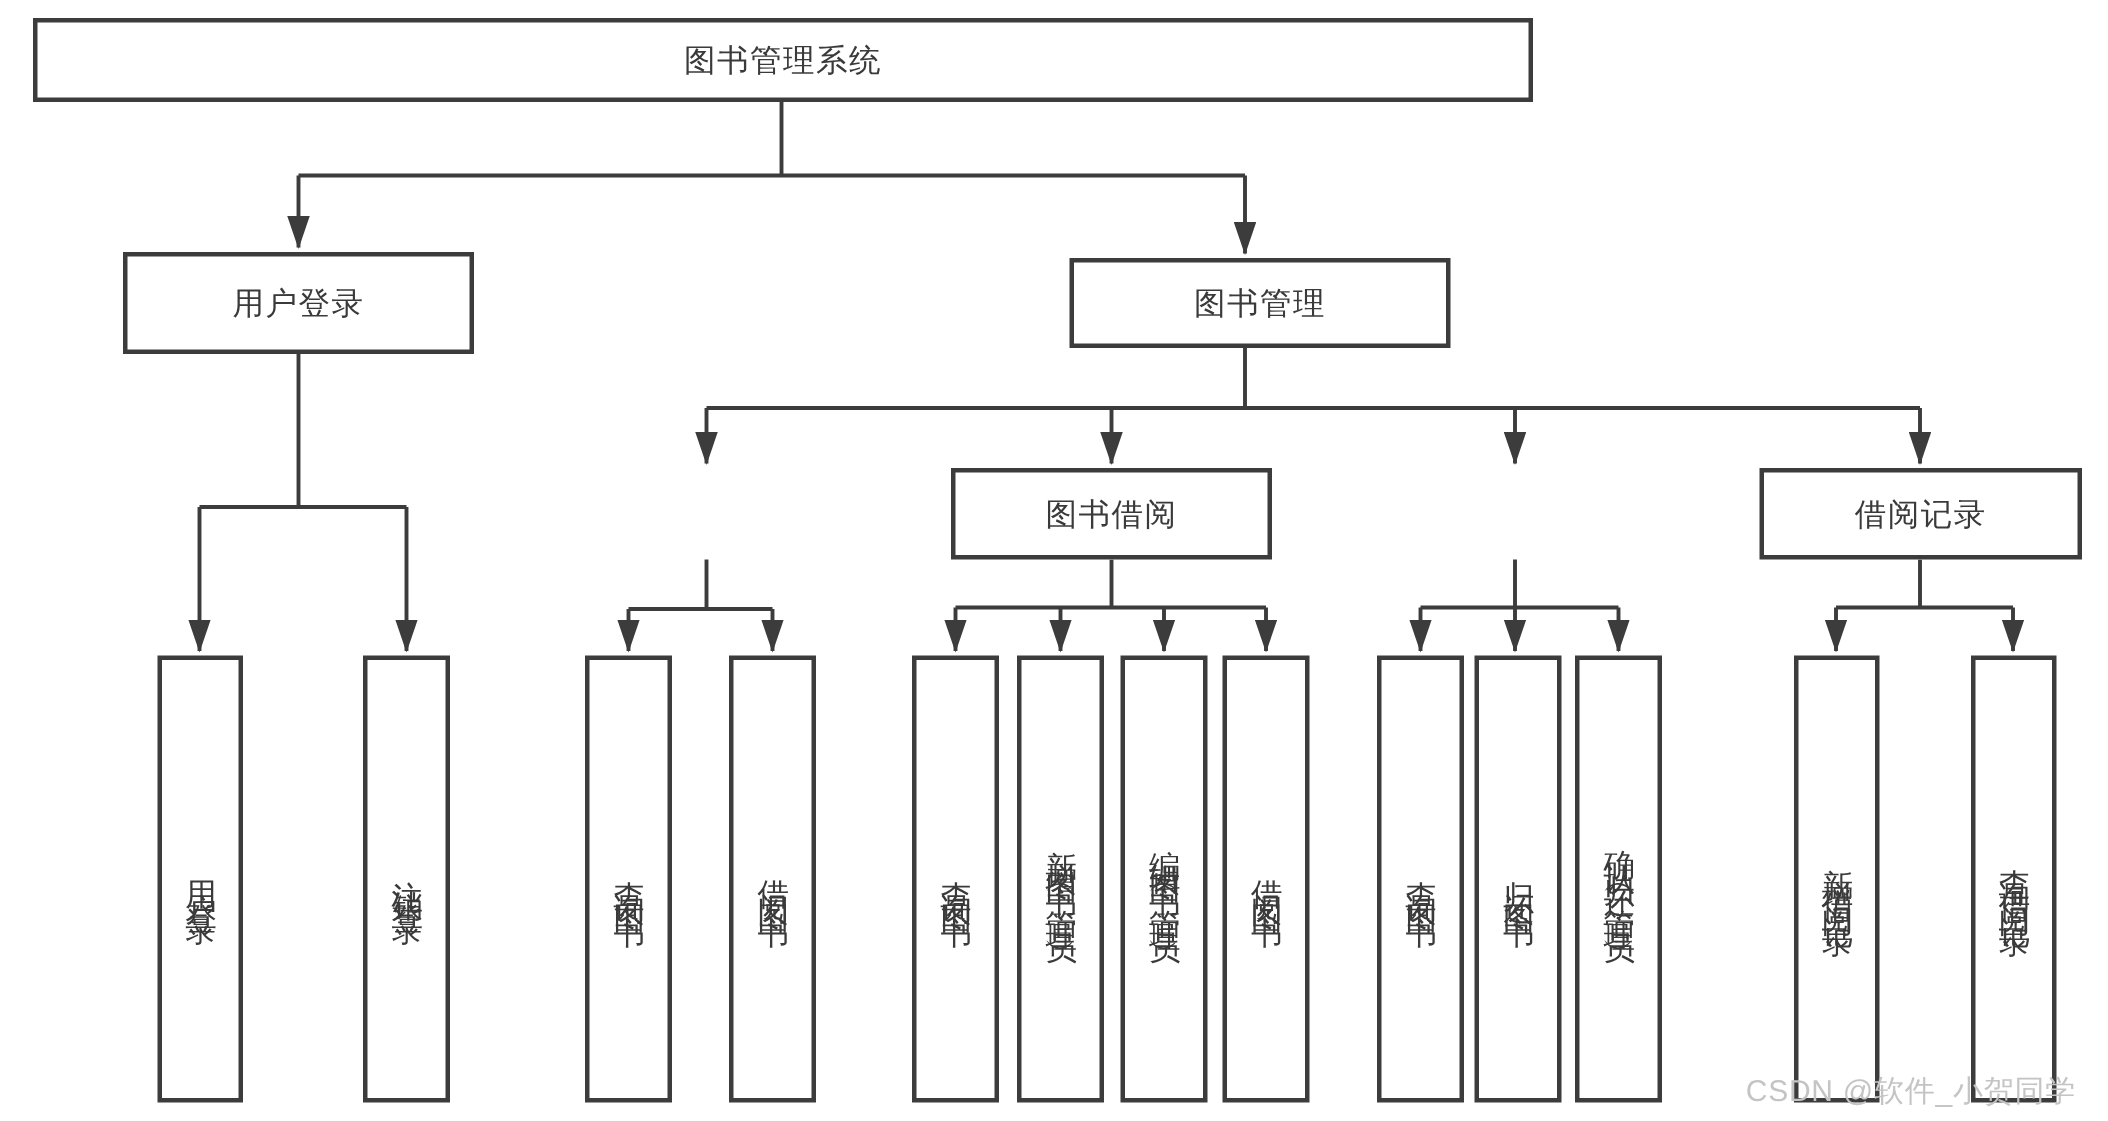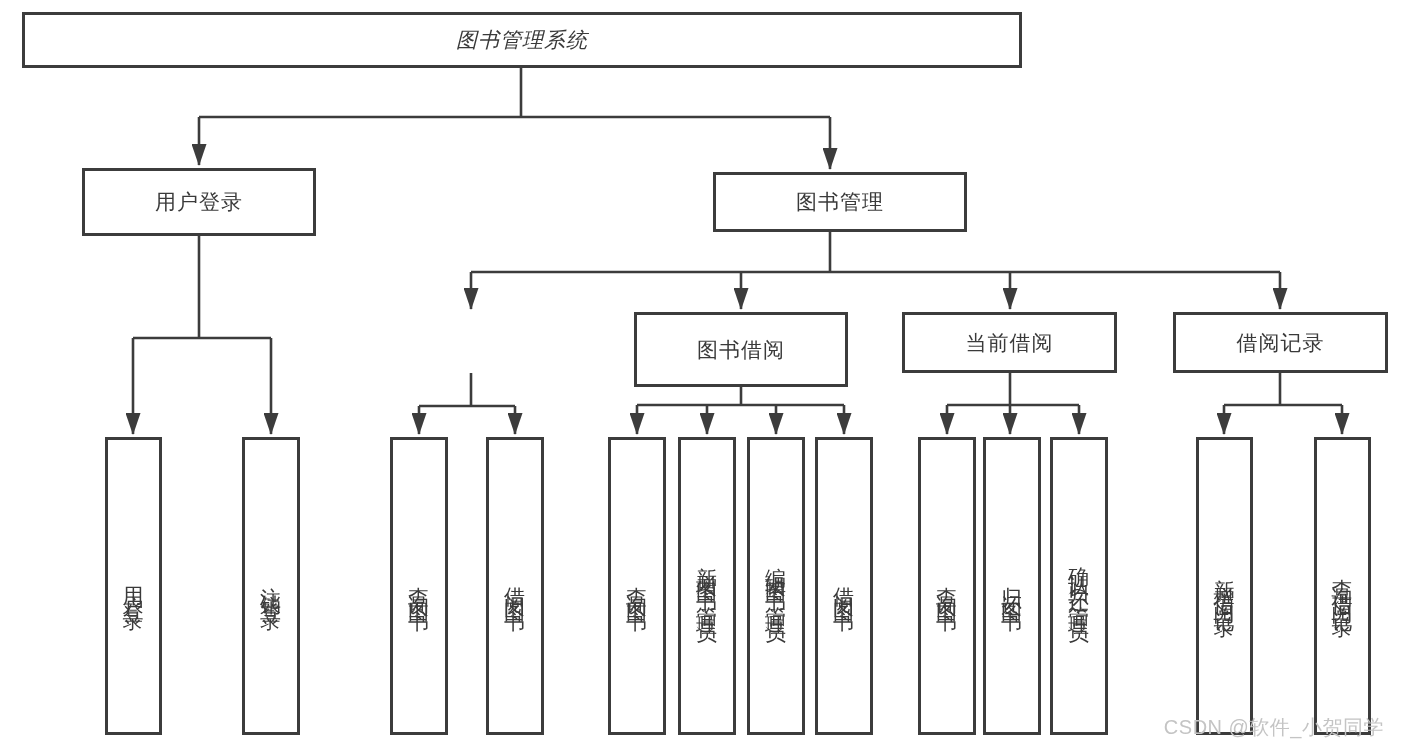--- a/index.html
+++ b/index.html
@@ -107,36 +107,33 @@
       <path d="M1010,405 V434" marker-end="url(#arrow)"></path>
       <path d="M1079,405 V434" marker-end="url(#arrow)"></path>
 
       <path d="M1280,373 V405"></path>
       <path d="M1224,405 H1342"></path>
       <path d="M1224,405 V434" marker-end="url(#arrow)"></path>
       <path d="M1342,405 V434" marker-end="url(#arrow)"></path>
     </g>
   </svg>
 
-  <div class="node h" style="left:22px;top:12px;width:1000px;height:56px;font-style:italic;">
+  <div class="node h" style="left:22px;top:12px;width:1000px;height:56px;">
     <span>图书管理系统</span>
   </div>
 
   <div class="node h" style="left:82px;top:168px;width:234px;height:68px;">
     <span>用户登录</span>
   </div>
   <div class="node h" style="left:713px;top:172px;width:254px;height:60px;">
     <span>图书管理</span>
   </div>
 
-  <div class="node h" style="left:634px;top:312px;width:214px;height:75px;">
+  <div class="node h" style="left:634px;top:312px;width:214px;height:61px;">
     <span>图书借阅</span>
-  </div>
-  <div class="node h" style="left:902px;top:312px;width:215px;height:61px;">
-    <span>当前借阅</span>
   </div>
   <div class="node h" style="left:1173px;top:312px;width:215px;height:61px;">
     <span>借阅记录</span>
   </div>
 
   <div class="node v" style="left:105px;top:437px;width:57px;height:298px;">
     <span class="vtext">用户登录</span>
   </div>
   <div class="node v" style="left:242px;top:437px;width:58px;height:298px;">
     <span class="vtext">注销登录</span>

